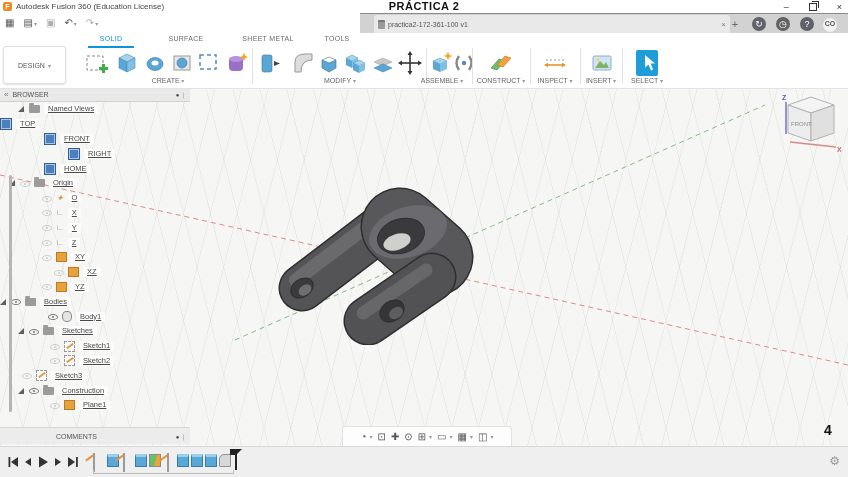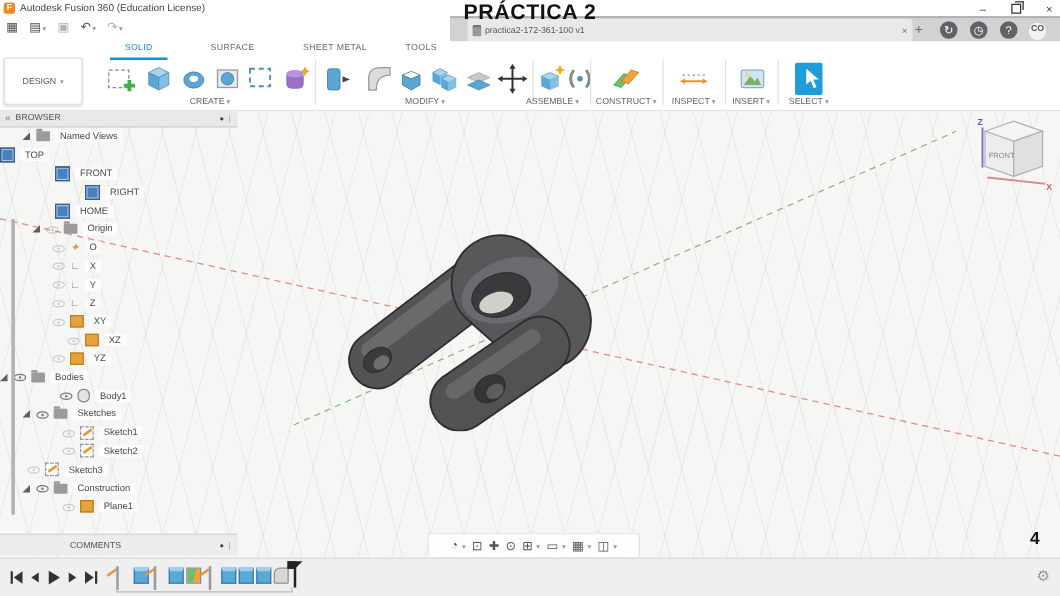--- a/index.html
+++ b/index.html
@@ -10,21 +10,21 @@
   
   #titlebar{left:0;top:0;width:848px;height:13px;background:#fff;display:flex;align-items:center;z-index:40;}
   .fusion-logo{width:9px;height:9px;margin:0 4px 0 3px;background:#f6871f;border-radius:2px;
        color:#fff;font-size:7px;font-weight:bold;line-height:9px;text-align:center;}
   #app-title{font-size:8px;color:#444;}
   .win-ctrls{position:absolute;right:6px;top:0;height:13px;display:flex;gap:20px;align-items:center;color:#333;font-size:9px;}
   .win-restore{width:6px;height:6px;border:1px solid #333;position:relative;display:inline-block;}
   .win-restore::before{content:"";position:absolute;left:2px;top:-3px;width:6px;height:6px;border:1px solid #333;border-bottom:none;border-left:none;}
 
   
-  #heading{left:50%;top:0px;transform:translateX(-50%);z-index:60;font-size:17px;font-weight:bold;
+  #heading{left:50%;top:0px;transform:translateX(-50%);z-index:60;font-size:11px;font-weight:bold;
        color:#111;letter-spacing:.5px;white-space:nowrap;}
 
   
   #qatzone{left:0;top:13px;width:360px;height:20px;background:#fff;display:flex;align-items:center;gap:9px;padding-left:5px;z-index:30;}
   .qat-ic{font-size:10px;color:#555;line-height:14px;}
   .qat-ic.dim{color:#b0b0b0;}
   .caret{font-size:6px;color:#9a9a9a;margin-left:1px;}
   #tabstrip{left:360px;top:13px;width:488px;height:20px;background:#d2d2d2;border-top:1px solid #8a8a8a;z-index:30;}
   #doc-tab{position:absolute;left:14px;top:1px;width:348px;height:19px;background:#e9e9e9;border-radius:3px 3px 0 0;
        display:flex;align-items:center;font-size:7px;color:#555;padding:0 4px;}
@@ -62,21 +62,21 @@
   #page-num{left:824px;top:422px;font-size:14px;font-weight:bold;color:#111;}
 
   
   #browser-head{left:0;top:88px;width:190px;height:13px;background:#e9e9e9;border-bottom:1px solid #d0d0d0;
        display:flex;align-items:center;font-size:7px;color:#555;z-index:20;}
   .panel-collapse{margin:0 4px 0 4px;color:#777;font-size:8px;}
   .dotbar{margin-left:auto;margin-right:4px;color:#444;font-size:6px;}
   .dotbar::after{content:" ❘";color:#999;}
   #browser-tree{left:0;top:102px;width:190px;z-index:20;}
   .row{display:flex;align-items:center;height:14.8px;font-size:7.5px;color:#4a4a4a;}
-  .lbl{background:rgba(252,252,252,.92);padding:0 4px;border-radius:1px;line-height:10px;}
+  .lbl{background:rgba(252,252,252,.92);padding:0 4px;border-radius:1px;line-height:10px;text-decoration:underline;}
   .tw{width:0;height:0;border-left:6px solid transparent;border-bottom:6px solid #5f5f5f;margin-right:5px;}
   .eye{display:inline-block;width:10px;height:9px;position:relative;margin-right:4px;}
   .eye::before{content:"";position:absolute;left:0;top:2px;width:8px;height:4px;border:1px solid #777;border-radius:50%;}
   .eye::after{content:"";position:absolute;left:3.5px;top:4px;width:2px;height:2px;background:#777;border-radius:50%;}
   .eye.off{opacity:.32;}
   .ifolder{display:inline-block;width:11px;height:8px;background:#9b9b9b;border-radius:1px;position:relative;margin-right:4px;}
   .ifolder::before{content:"";position:absolute;left:0;top:-2px;width:5px;height:2px;background:#9b9b9b;border-radius:1px 1px 0 0;}
   .iview{display:inline-block;width:10px;height:10px;background:#4a7fc0;box-shadow:inset 0 0 0 1px rgba(255,255,255,.55);
        border:1px solid #33608f;margin-right:4px;}
   .iorigin{color:#e8953a;font-size:9px;margin-right:4px;line-height:9px;}
@@ -180,21 +180,21 @@
         <span class="lbl">FRONT</span>
       </div>
     <div class="row" style="padding-left:68px">
         <i class="iview"></i>
         <span class="lbl">RIGHT</span>
       </div>
     <div class="row" style="padding-left:44px">
         <i class="iview"></i>
         <span class="lbl">HOME</span>
       </div>
-    <div class="row" style="padding-left:26px">
+    <div class="row" style="padding-left:9px">
         <b class="tw"></b>
         <i class="eye off"></i>
         <i class="ifolder"></i>
         <span class="lbl">Origin</span>
       </div>
     <div class="row" style="padding-left:42px">
         <i class="eye off"></i>
         <i class="iorigin">✦</i>
         <span class="lbl">O</span>
       </div>

